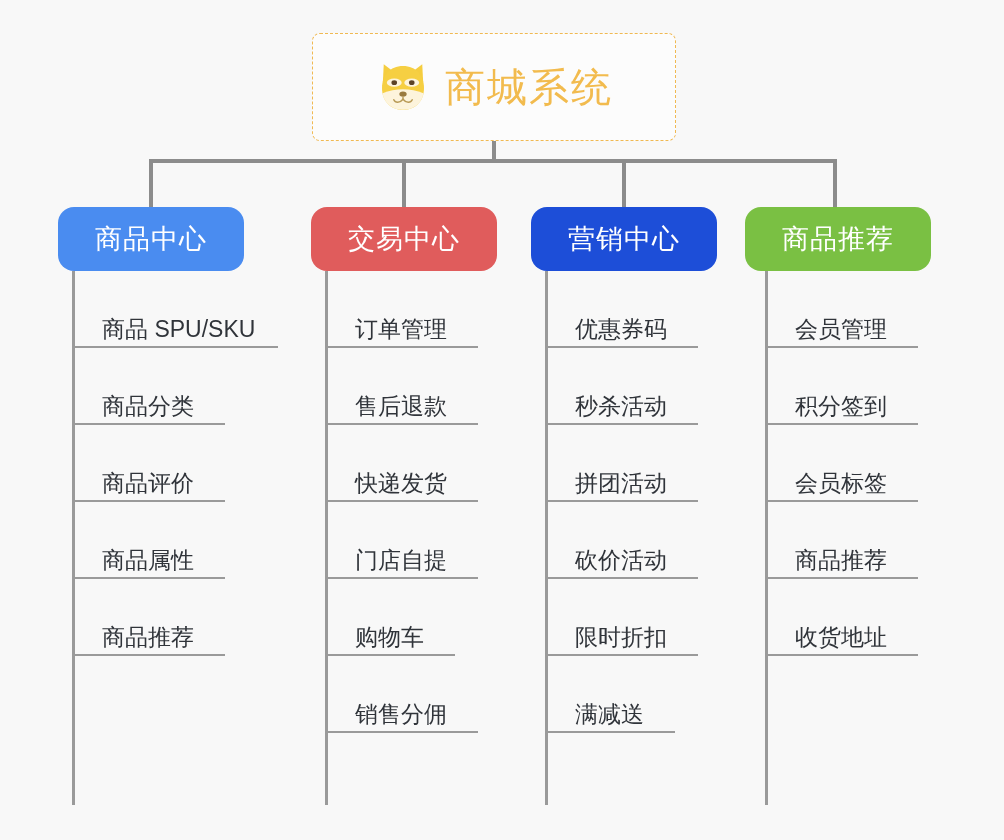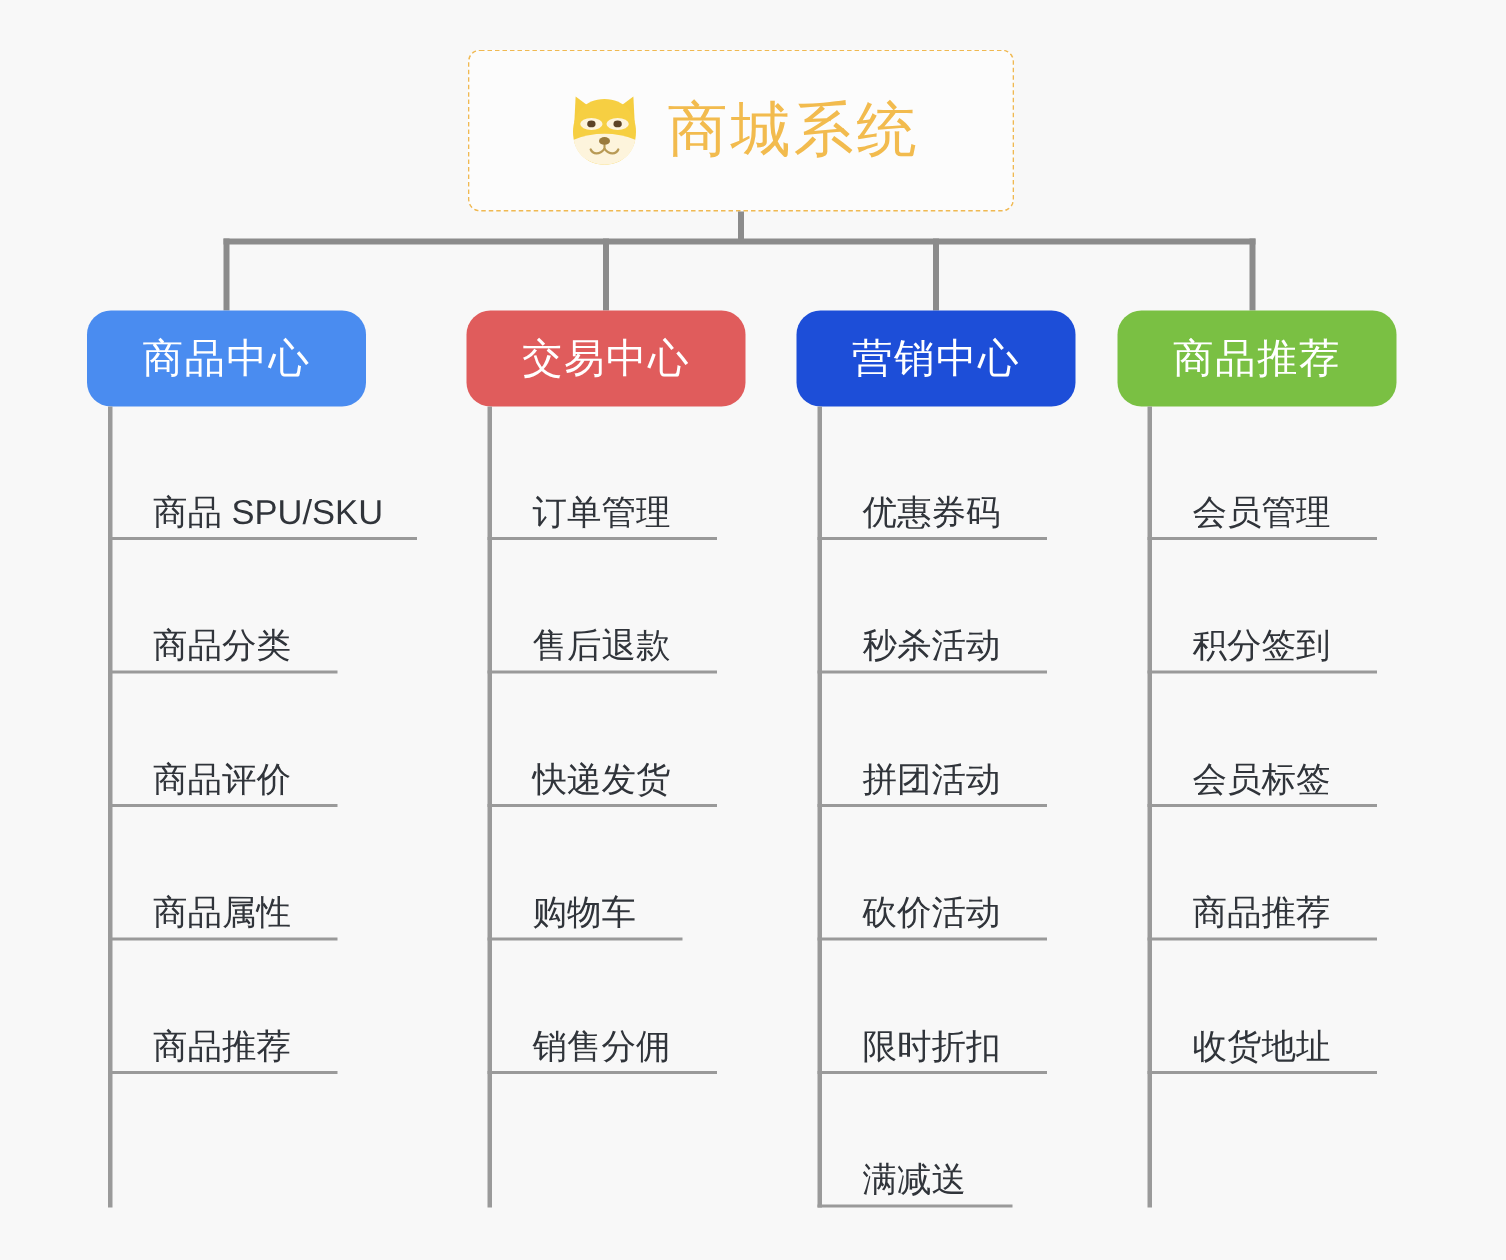--- a/index.html
+++ b/index.html
@@ -81,21 +81,21 @@
   }
   .leaf-spine {
     position: absolute;
     left: 0px;
     top: 0px;
     width: 3px;
     background: #9a9a9a;
   }
   .leaf-item {
     position: relative;
-    height: 89px;
+    height: 77px;
     box-sizing: border-box;
   }
   .leaf-underline {
     position: absolute;
     left: 0;
     bottom: 0;
     height: 2px;
     background: #9a9a9a;
   }
   .leaf-label {
@@ -187,20 +187,24 @@
       </div>
       <div class="leaf-item">
         <span class="leaf-label">售后退款</span>
         <span class="leaf-underline" style="width:153px;"></span>
       </div>
       <div class="leaf-item">
         <span class="leaf-label">快递发货</span>
         <span class="leaf-underline" style="width:153px;"></span>
       </div>
       <div class="leaf-item">
+        <span class="leaf-label">门店自提</span>
+        <span class="leaf-underline" style="width:153px;"></span>
+      </div>
+      <div class="leaf-item">
         <span class="leaf-label">购物车</span>
         <span class="leaf-underline" style="width:130px;"></span>
       </div>
       <div class="leaf-item">
         <span class="leaf-label">销售分佣</span>
         <span class="leaf-underline" style="width:153px;"></span>
       </div>
     </div>
   </div>
 

